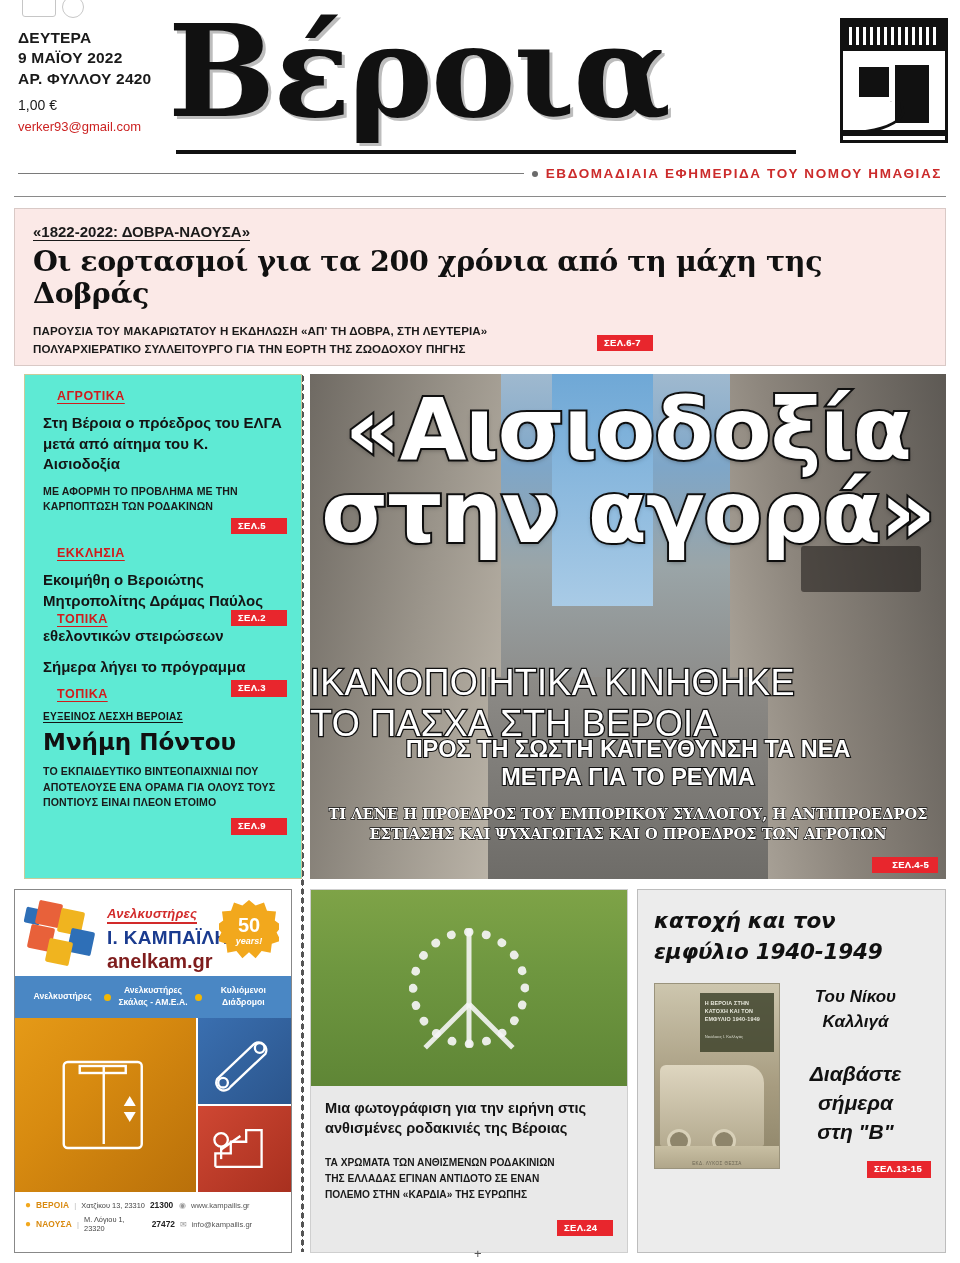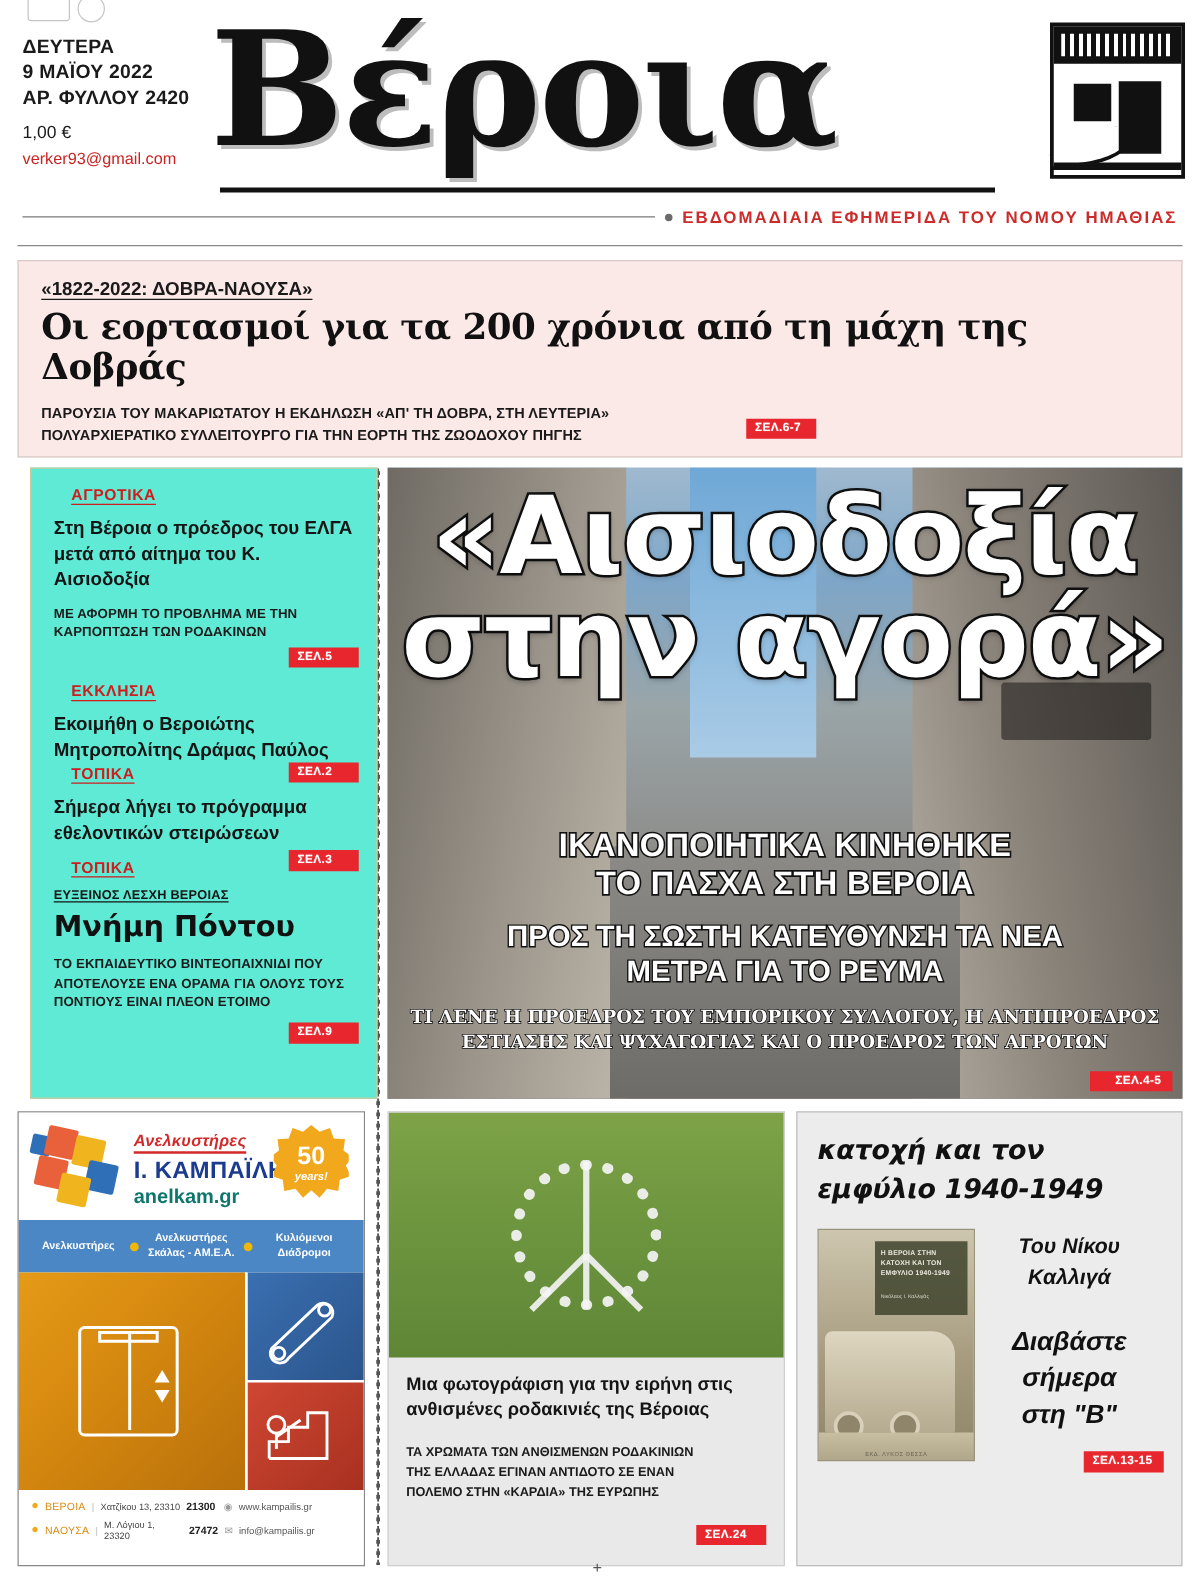--- a/index.html
+++ b/index.html
@@ -199,21 +199,21 @@
   .cube.c5 { background:#f0b41f; left: 22px; top: 38px; }
   .cube.c6 { background:#2e6fb7; left: 0px; top: 6px; width:16px; height:16px;}
   .ad-brand { position: absolute; left: 92px; top: 14px; width: 150px; }
   .ad-brand-top {
     font-size: 13px; font-weight: 700; color: #d22a2a; font-style: italic;
     letter-spacing: .2px; border-bottom: 2px solid #d22a2a; display:inline-block; padding-bottom:1px;
   }
   .ad-brand-name {
     font-size: 19px; font-weight: 700; color: #1a3b8f; letter-spacing: .3px; margin-top: 3px;
   }
-  .ad-brand-site { font-size: 16px; font-weight: 700; color: #0f766e; margin-top: 1px; }
+  .ad-brand-site { font-size: 20px; font-weight: 700; color: #7f1d1d; margin-top: 1px; }
   .ad-badge50 {
     position: absolute; right: 12px; top: 10px; width: 60px; height: 60px;
     background: #f2a81d; color: #fff;
     display:flex; flex-direction:column; align-items:center; justify-content:center;
     clip-path: polygon(50% 0%,61% 9%,75% 4%,80% 18%,95% 19%,93% 34%,105% 43%,96% 54%,
       103% 68%,88% 73%,86% 88%,71% 85%,61% 97%,50% 87%,39% 97%,29% 85%,14% 88%,
       12% 73%,-3% 68%,4% 54%,-5% 43%,7% 34%,5% 19%,20% 18%,25% 4%,39% 9%);
   }
   .ad-badge50 .n50 { font-size: 20px; font-weight: 700; line-height: 1; }
   .ad-badge50 .yr { font-size: 9px; font-weight: 700; font-style: italic; margin-top: 1px; }
@@ -239,21 +239,21 @@
     flex: 1; position: relative; overflow: hidden;
     border-left: 2px solid #fff;
   }
   .ad-photo-sm.blue { background: linear-gradient(135deg,#3a6fb0,#2b558c); border-bottom: 2px solid #fff;}
   .ad-photo-sm.red  { background: linear-gradient(135deg,#cf4733,#a8301f); }
   .icon-line { position: absolute; stroke: #fff; fill: none; stroke-width: 2.4; }
 
   .ad-contact { height: 58px; background: #fff; padding: 8px 8px 0 10px; }
   .ac-row { display: flex; align-items: center; gap: 5px; margin-bottom: 5px; font-size: 7.6px; }
   .ac-pin { color: #f2a81d; font-size: 10px; line-height: 1; }
-  .ac-city { color: #d98a10; font-weight: 400; font-size: 8.4px; letter-spacing:.2px; }
+  .ac-city { color: #d98a10; font-weight: 700; font-size: 8.4px; letter-spacing:.2px; }
   .ac-sep { color: #bbb; }
   .ac-addr { color: #444; font-size: 7.4px; }
   .ac-phone { color: #222; font-weight: 700; font-size: 8.4px; }
   .ac-right { margin-left: auto; display: flex; align-items: center; gap: 5px; width: 104px;}
   .ac-glyph { color: #999; font-size: 8px; }
   .ac-web { color: #555; font-size: 7.6px; }
 
   
   .hero {
     position: absolute; left: 310px; top: 374px; width: 636px; height: 505px;
@@ -284,22 +284,22 @@
     position: absolute; left: 0; top: 14px; width: 100%;
     text-align: center;
     font-family: "DejaVu Sans", sans-serif;
     font-size: 86px; font-weight: 700; line-height: .97;
     color: #ffffff; letter-spacing: -1px;
     -webkit-text-stroke: 4px #111;
     paint-order: stroke fill;
     text-shadow: 0 2px 5px rgba(0,0,0,.35);
   }
   .hero-sub1 {
-    position: absolute; left: 0; top: 288px; width: 100%; text-align: center;
-    font-size: 26px; font-weight: 700; color: #fff; line-height: 1.14;
+    position: absolute; left: 0; top: 288px; width: 100%; 
+    font-size: 36px; font-weight: 400; color: #fff; line-height: 1.14;
     -webkit-text-stroke: 2.6px #111; paint-order: stroke fill;
     letter-spacing: .3px;
   }
   .hero-sub2 {
     position: absolute; left: 0; top: 362px; width: 100%; text-align: center;
     font-size: 23.5px; font-weight: 700; color: #fff; line-height: 1.18;
     -webkit-text-stroke: 2.2px #111; paint-order: stroke fill;
   }
   .hero-sub3 {
     position: absolute; left: 0; top: 430px; width: 100%; text-align: center;
@@ -477,22 +477,22 @@
       <div class="sb-cat indent">ΕΚΚΛΗΣΙΑ</div>
       <div class="sb-head">Εκοιμήθη ο Βεροιώτης</div>
       <div class="sb-head" style="margin-top:0">Μητροπολίτης Δράμας Παύλος</div>
       <div class="sb-badge-row" style="margin-top:-2px">
           <span class="sel-badge sel-wide">ΣΕΛ.2</span>
         </div>
     </div>
 
     <div>
       <div class="sb-cat indent" style="margin-top:-14px">ΤΟΠΙΚΑ</div>
+      <div class="sb-head" style="margin-top:0">εθελοντικών στειρώσεων</div>
       <div class="sb-head">Σήμερα λήγει το πρόγραμμα</div>
-      <div class="sb-head" style="margin-top:0">εθελοντικών στειρώσεων</div>
       <div class="sb-badge-row">
           <span class="sel-badge sel-wide">ΣΕΛ.3</span>
         </div>
     </div>
 
     <div>
       <div class="sb-cat indent" style="margin-top:-10px">ΤΟΠΙΚΑ</div>
       <div class="sb-kicker" style="display:block;margin-top:10px">ΕΥΞΕΙΝΟΣ ΛΕΣΧΗ ΒΕΡΟΙΑΣ</div>
       <div class="sb-big">Μνήμη Πόντου</div>
       <div class="sb-sub">ΤΟ ΕΚΠΑΙΔΕΥΤΙΚΟ ΒΙΝΤΕΟΠΑΙΧΝΙΔΙ ΠΟΥ</div>

